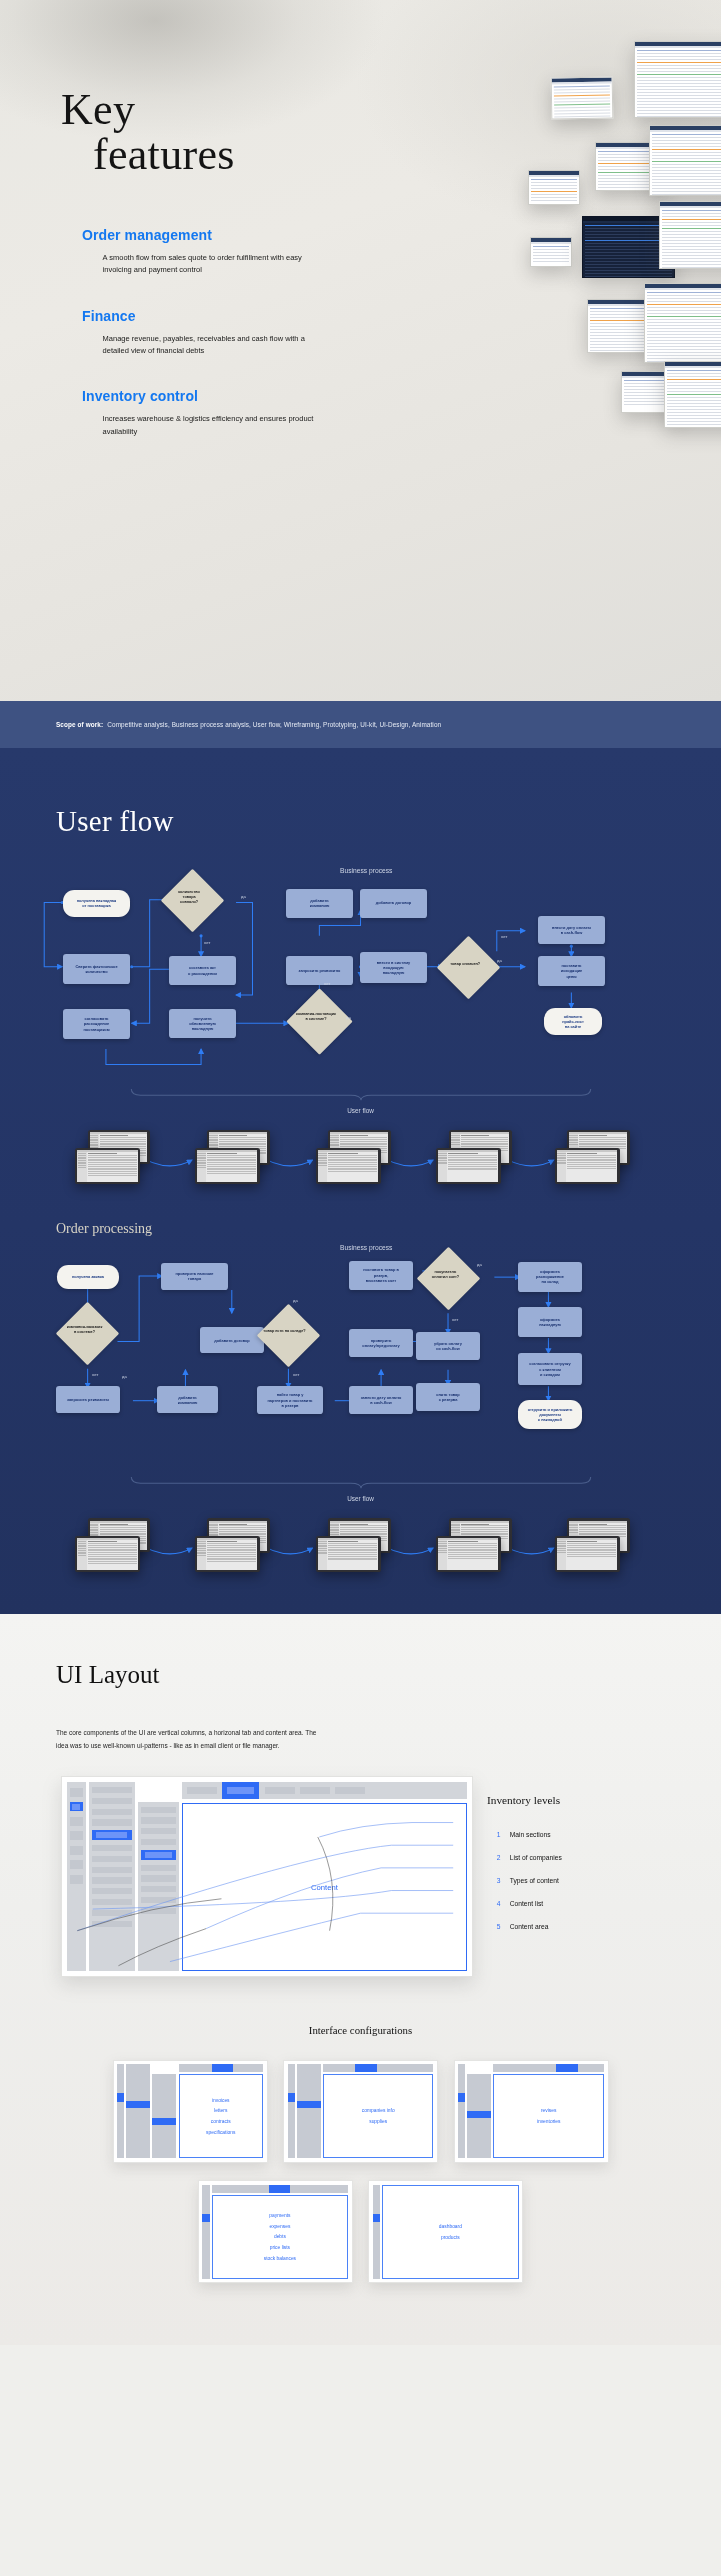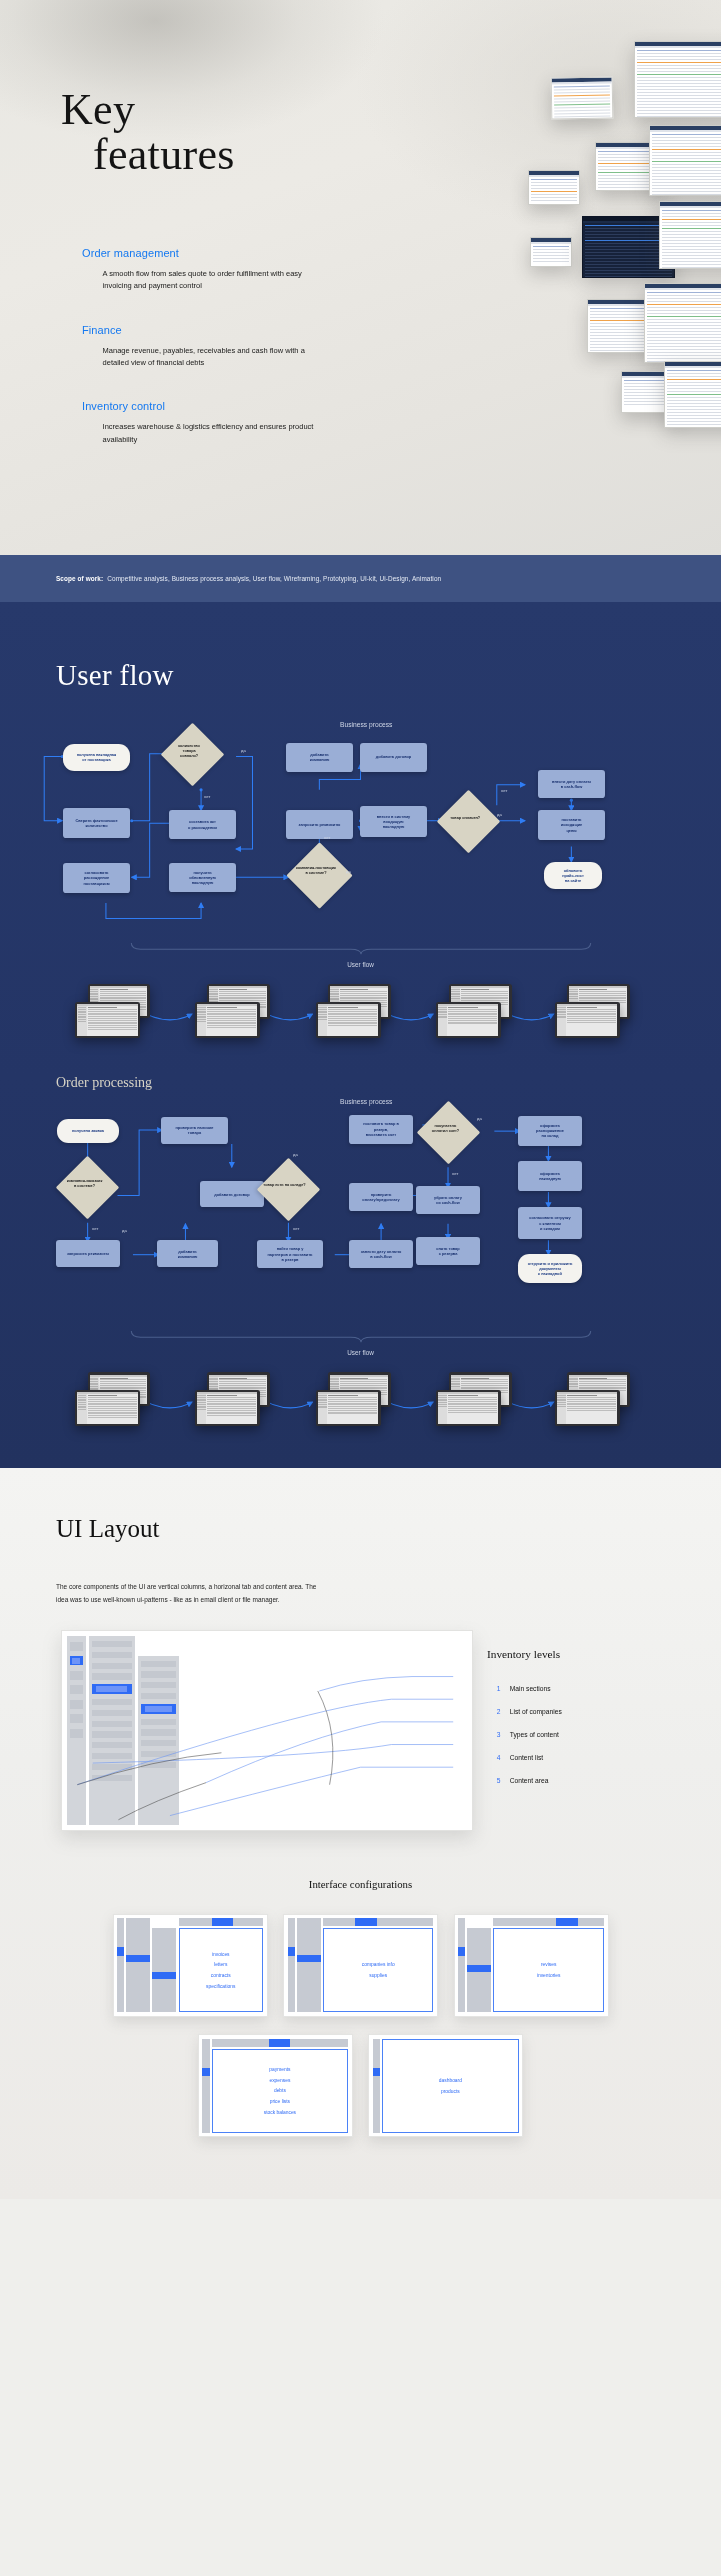--- a/index.html
+++ b/index.html
@@ -8,41 +8,40 @@
     font-family:"Liberation Sans", sans-serif;
     background:#efefec;
     width:721px;
     overflow-x:hidden;
   }
   .page{position:relative;width:721px;}
 
   
   .sec-features{
     position:relative;
-    width:721px;height:555px;
+    width:721px;height:701px;
     background:
       radial-gradient(ellipse 319px 170px at 155px 20.6px, rgba(150,148,142,.45) 0%, rgba(180,178,172,.18) 45%, rgba(0,0,0,0) 72%),
       radial-gradient(ellipse 361px 216px at 608px 82px, rgba(210,208,202,.55) 0%, rgba(0,0,0,0) 70%),
       linear-gradient(160deg,#e9e8e3 0%,#eceae5 35%,#e6e4df 70%,#dfdeda 100%);
     overflow:hidden;
   }
   .kf-title{
     position:absolute;left:61px;top:89px;
     font-family:"Liberation Serif", serif;
     font-size:44px;line-height:.95;color:#141414;font-weight:400;
     letter-spacing:0.3px;
   }
   .kf-title .l2{display:block;margin-left:32px;margin-top:3.1px;}
   .kf-list{position:absolute;left:82px;top:227px;width:278px;}
   .kf-item{margin-bottom:31px;}
   .kf-item:last-child{margin-bottom:0;}
   .kf-head{
-    color:#1478f0;font-size:11px;font-weight:400;letter-spacing:0.1px;
+    color:#1478f0;font-size:14px;font-weight:700;letter-spacing:0.1px;
     margin-bottom:9.3px;
-    margin-top:20px;
   }
   .kf-desc{
     color:#20201f;font-size:7.5px;line-height:1.62;
     margin-left:20.6px;max-width:222px;
   }
 
   
   .collage{position:absolute;right:-20.6px;top:31px;width:330px;height:515px;}
   .shot{
     position:absolute;
@@ -1406,20 +1405,34 @@
             <span class="bw-pill"></span>
             <span class="bw-pill sel">
                 <i></i>
               </span>
             <span class="bw-pill"></span>
             <span class="bw-pill"></span>
             <span class="bw-pill"></span>
             <span class="bw-pill"></span>
             <span class="bw-pill"></span>
           </div>
+          <div class="bw-right">
+            <div class="bw-tabs">
+              <div class="bw-tab"></div>
+              <div class="bw-tab active">
+                  <i></i>
+                </div>
+              <div class="bw-tab"></div>
+              <div class="bw-tab"></div>
+              <div class="bw-tab"></div>
+            </div>
+            <div class="bw-content">
+              <span>Content</span>
+            </div>
+          </div>
         </div>
       </div>
 
       <svg class="leader" width="721" height="227" viewBox="0 0 1400 440">
         <g fill="none" stroke="#6f97f2" stroke-width="1.2">
           <path d="M880,90 L800,90 Q700,92 620,118"></path>
           <path d="M880,134 L760,134 Q600,150 150,300"></path>
           <path d="M880,178 L740,178 Q600,206 400,296"></path>
           <path d="M880,222 L760,222 Q620,246 180,258"></path>
           <path d="M880,266 L700,266 Q560,300 330,360"></path>

